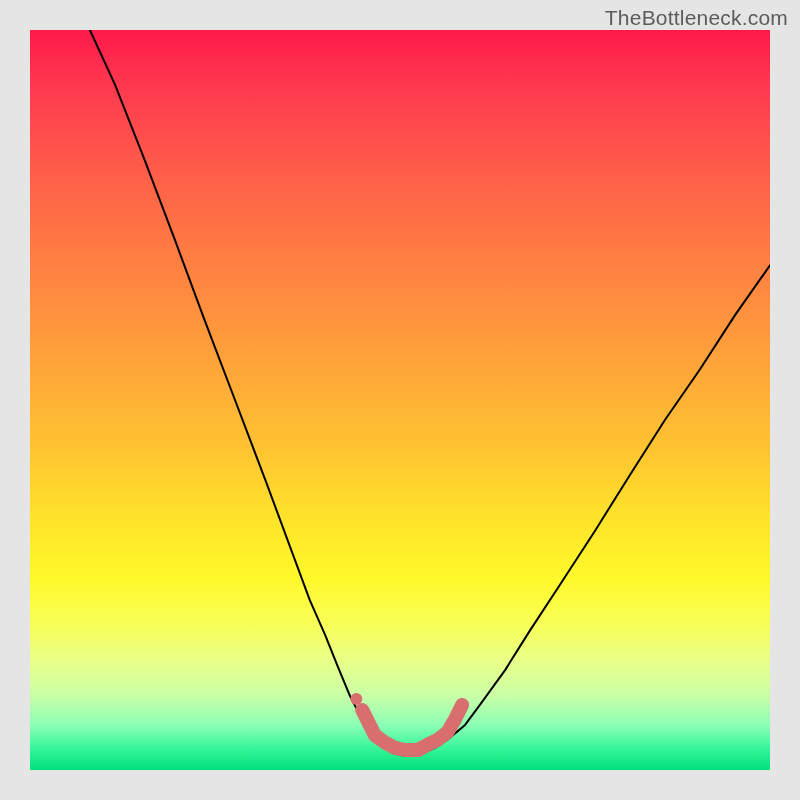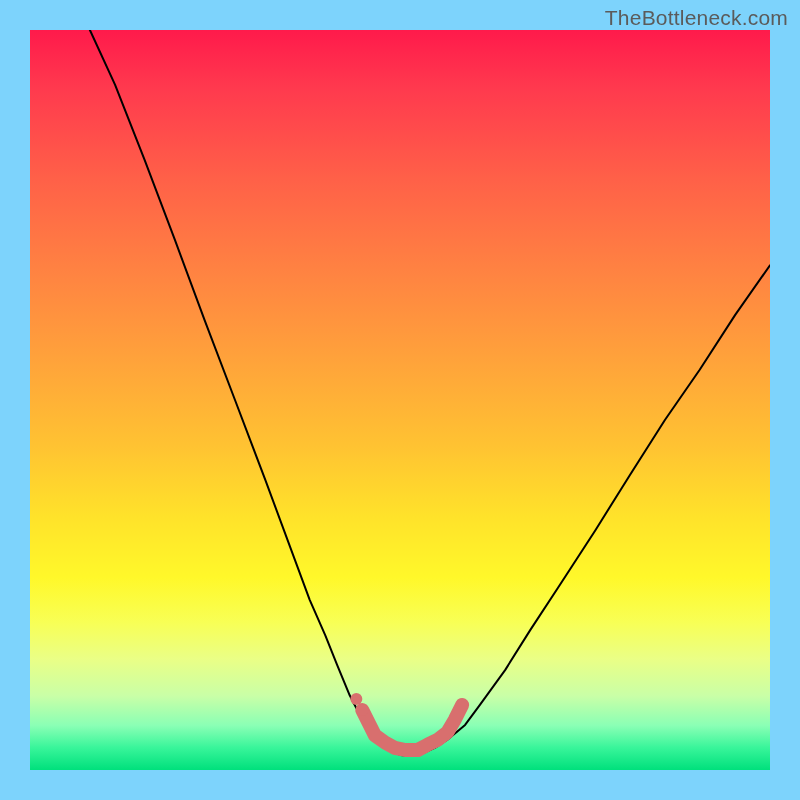--- a/index.html
+++ b/index.html
@@ -8,21 +8,21 @@
     width: 800px;
     height: 800px;
     background: #000;
     overflow: hidden;
     font-family: Arial, Helvetica, sans-serif;
   }
   .frame {
     position: absolute;
     left: 0; top: 0;
     width: 800px; height: 800px;
-    background: #7dd3fc;
+    background: #e5e5e5;
   }
   .plot {
     position: absolute;
     left: 30px;
     top: 30px;
     width: 740px;
     height: 740px;
     
     background: linear-gradient(
       to bottom,

